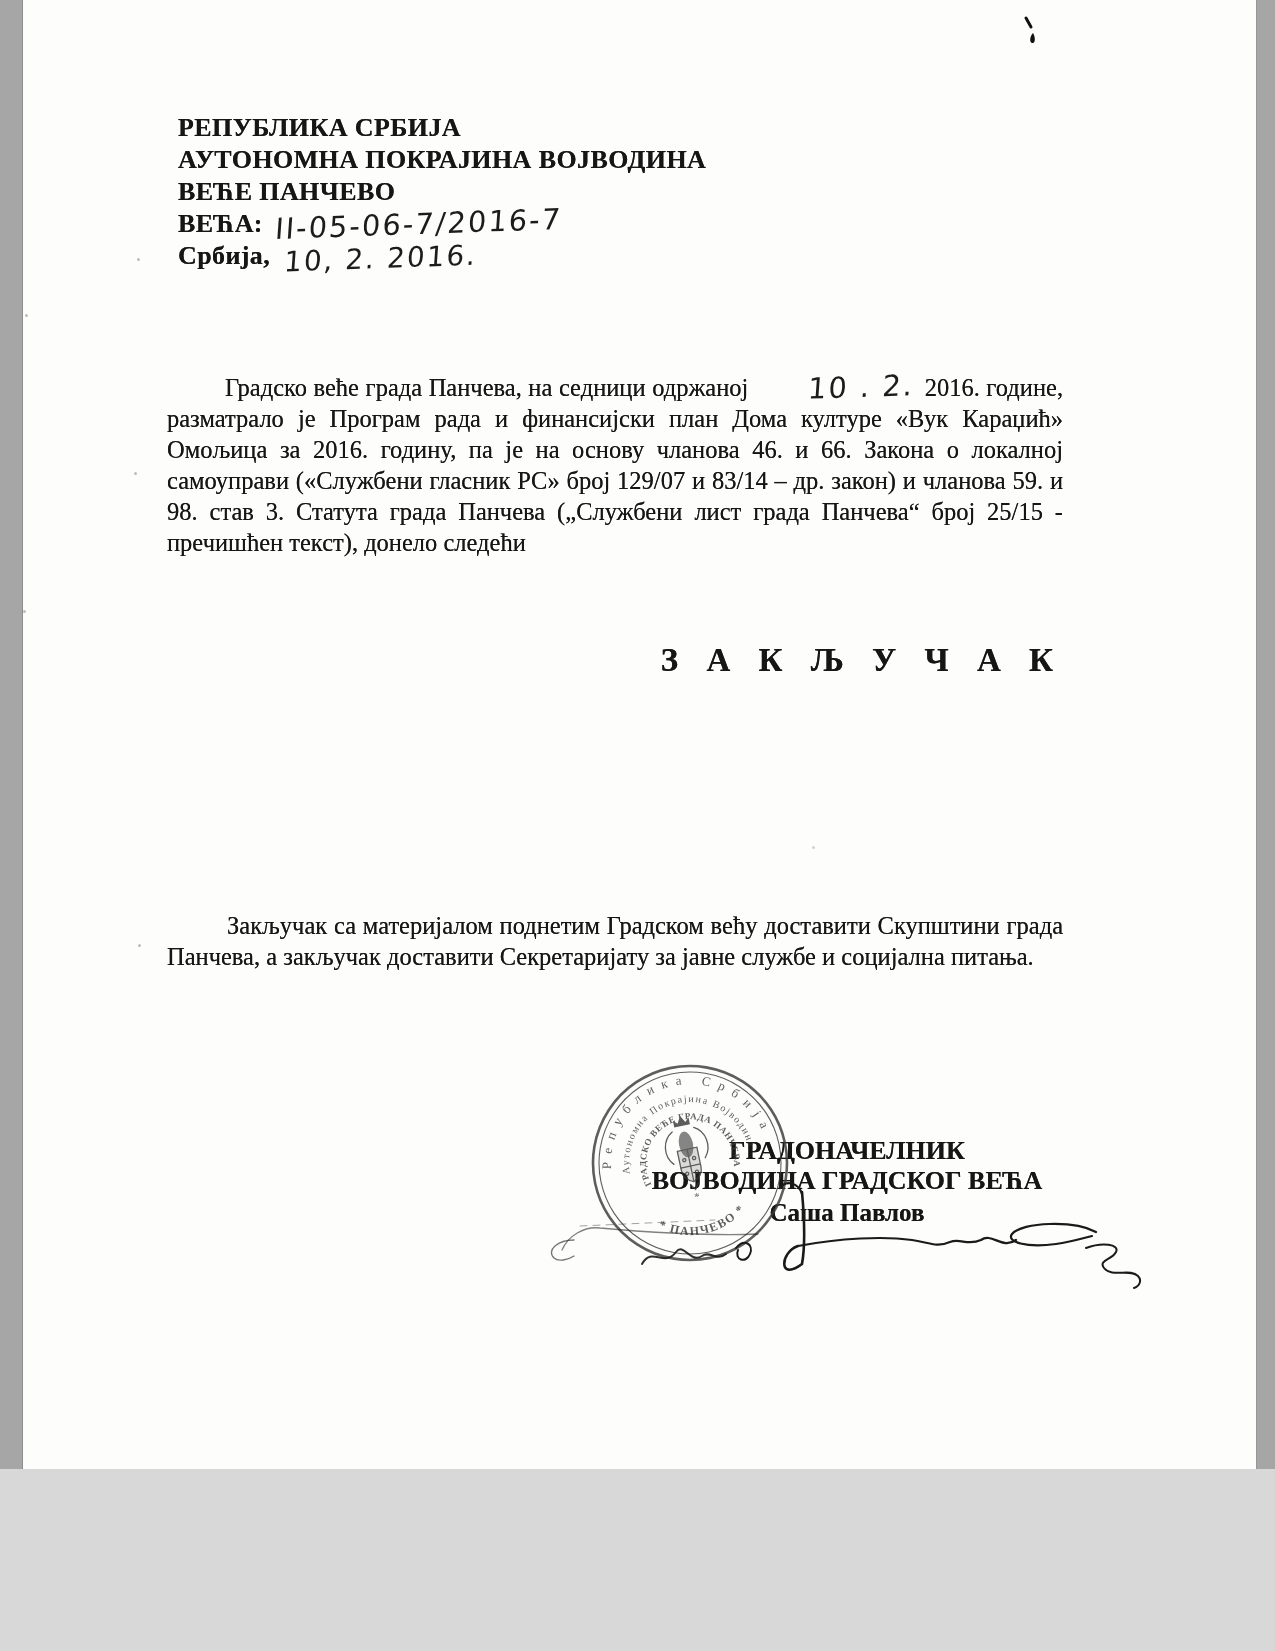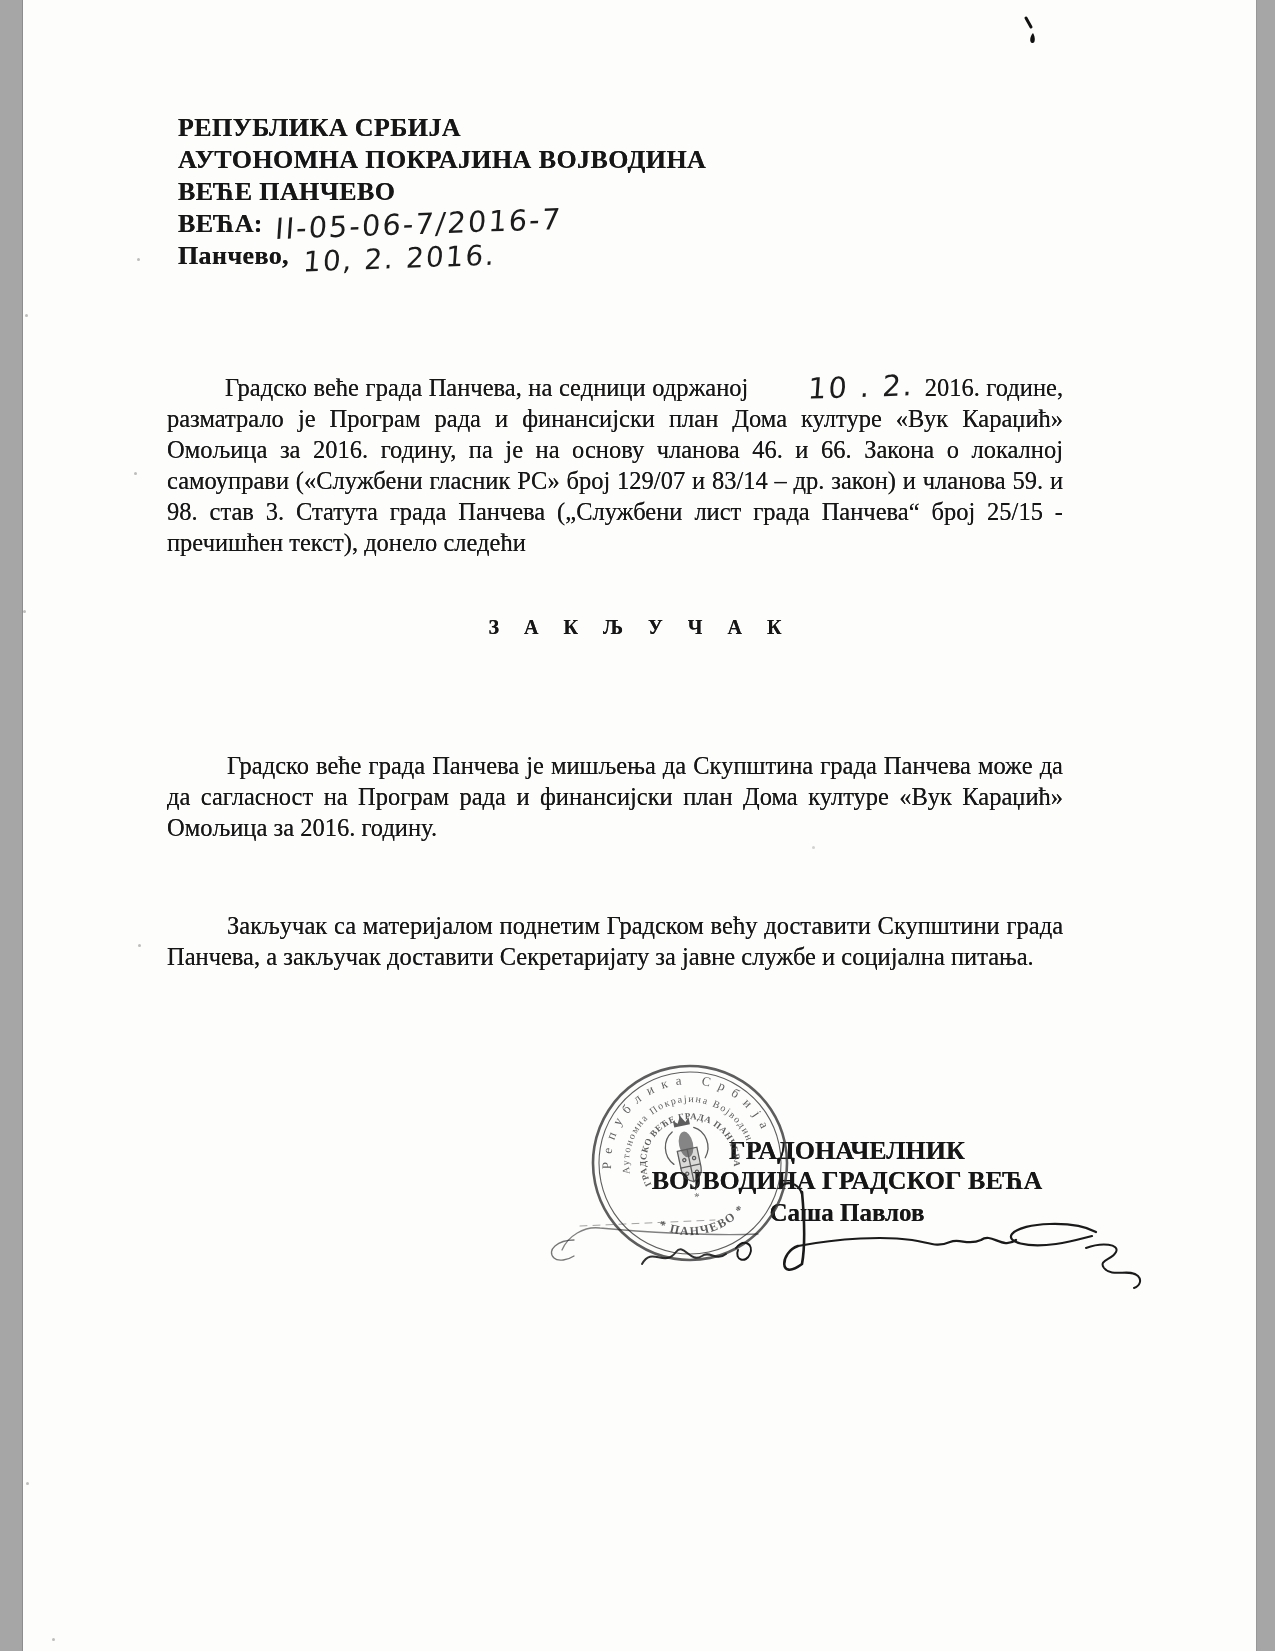--- a/index.html
+++ b/index.html
@@ -1,39 +1,39 @@
 <!DOCTYPE html>
 <html><head>
 <meta charset="utf-8">
 <style>
   html,body{margin:0;padding:0;background:#d8d8d8;}
   .page{
-    position:relative;width:1275px;height:1651px;background:#fdfdfc;
+    position:relative;width:1275px;height:1469px;background:#fdfdfc;
     overflow:hidden;font-family:"Liberation Serif",serif;color:#161616;
   }
   .edge{position:absolute;top:0;height:100%;background:#a6a6a6;}
   .edge-left{left:0;width:22px;border-right:1.5px solid #8d8d8d;}
   .edge-right{right:0;width:18px;border-left:1px solid #979797;}
 
   .doc-text{text-shadow:0 0 .5px rgba(10,10,10,.8);}
 
   .letterhead{position:absolute;left:178px;top:112px;font-weight:bold;
     font-size:26px;line-height:32px;letter-spacing:.4px;white-space:nowrap;}
   .hw{font-family:"DejaVu Sans",sans-serif;font-weight:400;display:inline-block;
     transform:rotate(-2deg) skewX(-6deg);letter-spacing:2px;color:#1c1c1c;
     text-shadow:none;}
   .hw-number{font-size:29px;margin-left:12px;vertical-align:-2px;}
   .hw-date{font-size:28px;margin-left:14px;vertical-align:-4px;}
 
   .para{position:absolute;left:167px;width:896px;margin:0;
     font-size:24.5px;line-height:31px;text-align:justify;}
   .p1{top:372px;text-indent:58px;}
   .hw-inline{font-size:29px;line-height:20px;margin:0 10px 0 2px;vertical-align:-2px;}
-  .heading{position:absolute;left:167px;top:616px;width:896px;box-sizing:border-box;
-    padding-left:50px;text-align:center;font-weight:bold;font-size:20px;letter-spacing:10px;}
+  .heading{position:absolute;left:167px;top:642px;width:896px;box-sizing:border-box;
+    padding-left:50px;text-align:right;font-weight:bold;font-size:33px;letter-spacing:10px;}
   .p2{top:750px;text-indent:60px;}
   .p3{top:910px;text-indent:60px;}
 
   .sig{position:absolute;left:628px;top:1136px;width:424px;text-align:center;
     font-weight:bold;font-size:26px;line-height:30px;margin-left:7px;}
   .sig .name{font-size:25px;margin-top:2px;}
 
   .stamp{position:absolute;left:586px;top:1059px;width:208px;height:208px;
     opacity:.82;filter:blur(.2px);}
   .stamp text{font-family:"Liberation Serif",serif;fill:#3b3b3b;}
@@ -58,29 +58,28 @@
   </svg>
 
   <div class="letterhead doc-text">
     <div>РЕПУБЛИКА СРБИЈА</div>
     <div>АУТОНОМНА ПОКРАЈИНА ВОЈВОДИНА</div>
     <div>ВЕЋЕ ПАНЧЕВО</div>
     <div>
       <span>ВЕЋА:</span><span class="hw hw-number">II-05-06-7/2016-7</span>
     </div>
     <div>
-      <span>Панчево,</span><span class="hw hw-date">10, 2. 2016.</span>
+      <span>Србија,</span><span class="hw hw-date">10, 2. 2016.</span>
     </div>
   </div>
 
   <p class="para p1 doc-text"><span>Градско веће града Панчева, на седници одржаној</span><span class="hw hw-inline">10 . 2.</span><span>2016. године, разматрало је Програм рада и финансијски план Дома културе «Вук Караџић» Омољица за 2016. годину, па је на основу чланова 46. и 66. Закона о локалној самоуправи («Службени гласник РС» број 129/07 и 83/14 – др. закон) и чланова 59. и 98. став 3. Статута града Панчева („Службени лист града Панчева“ број 25/15 - пречишћен текст), донело следећи</span></p>
 
   <div class="heading doc-text">З А К Љ У Ч А К</div>
 
-  <p class="para p2 doc-text">Градско веће града Панчева је мишљења да Скупштина града Панчева може да да сагласност на Програм рада и финансијски план Дома културе «Вук Караџић» Омољица за 2016. годину.</p>
   <p class="para p3 doc-text">Закључак са материјалом поднетим Градском већу доставити Скупштини града Панчева, а закључак доставити Секретаријату за јавне службе и социјална питања.</p>
 
   <div class="sig doc-text">
     <div>ГРАДОНАЧЕЛНИК</div>
     <div>ВОЈВОДИНА ГРАДСКОГ ВЕЋА</div>
     <div class="name">Саша Павлов</div>
   </div>
 
   <svg class="stamp" viewBox="-104 -104 208 208">
     <defs>

